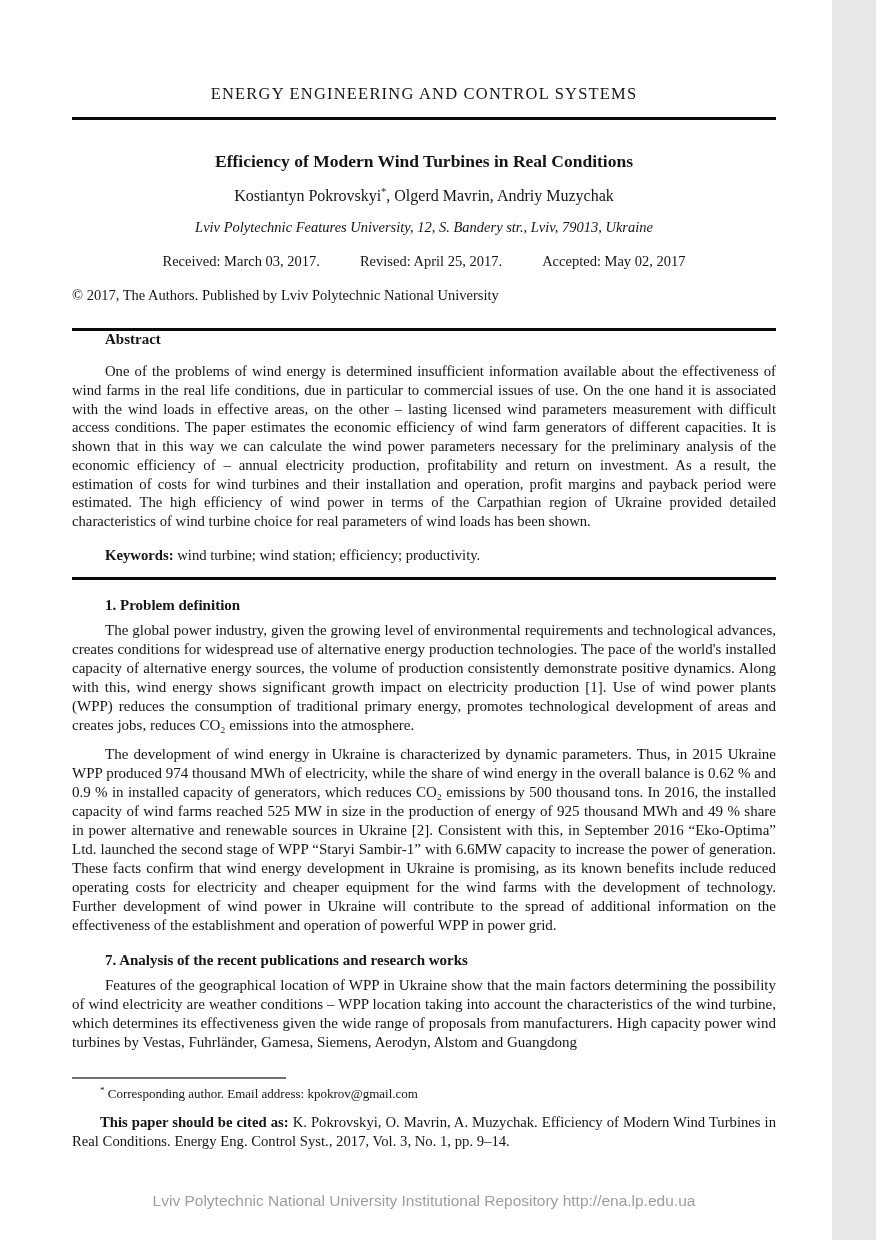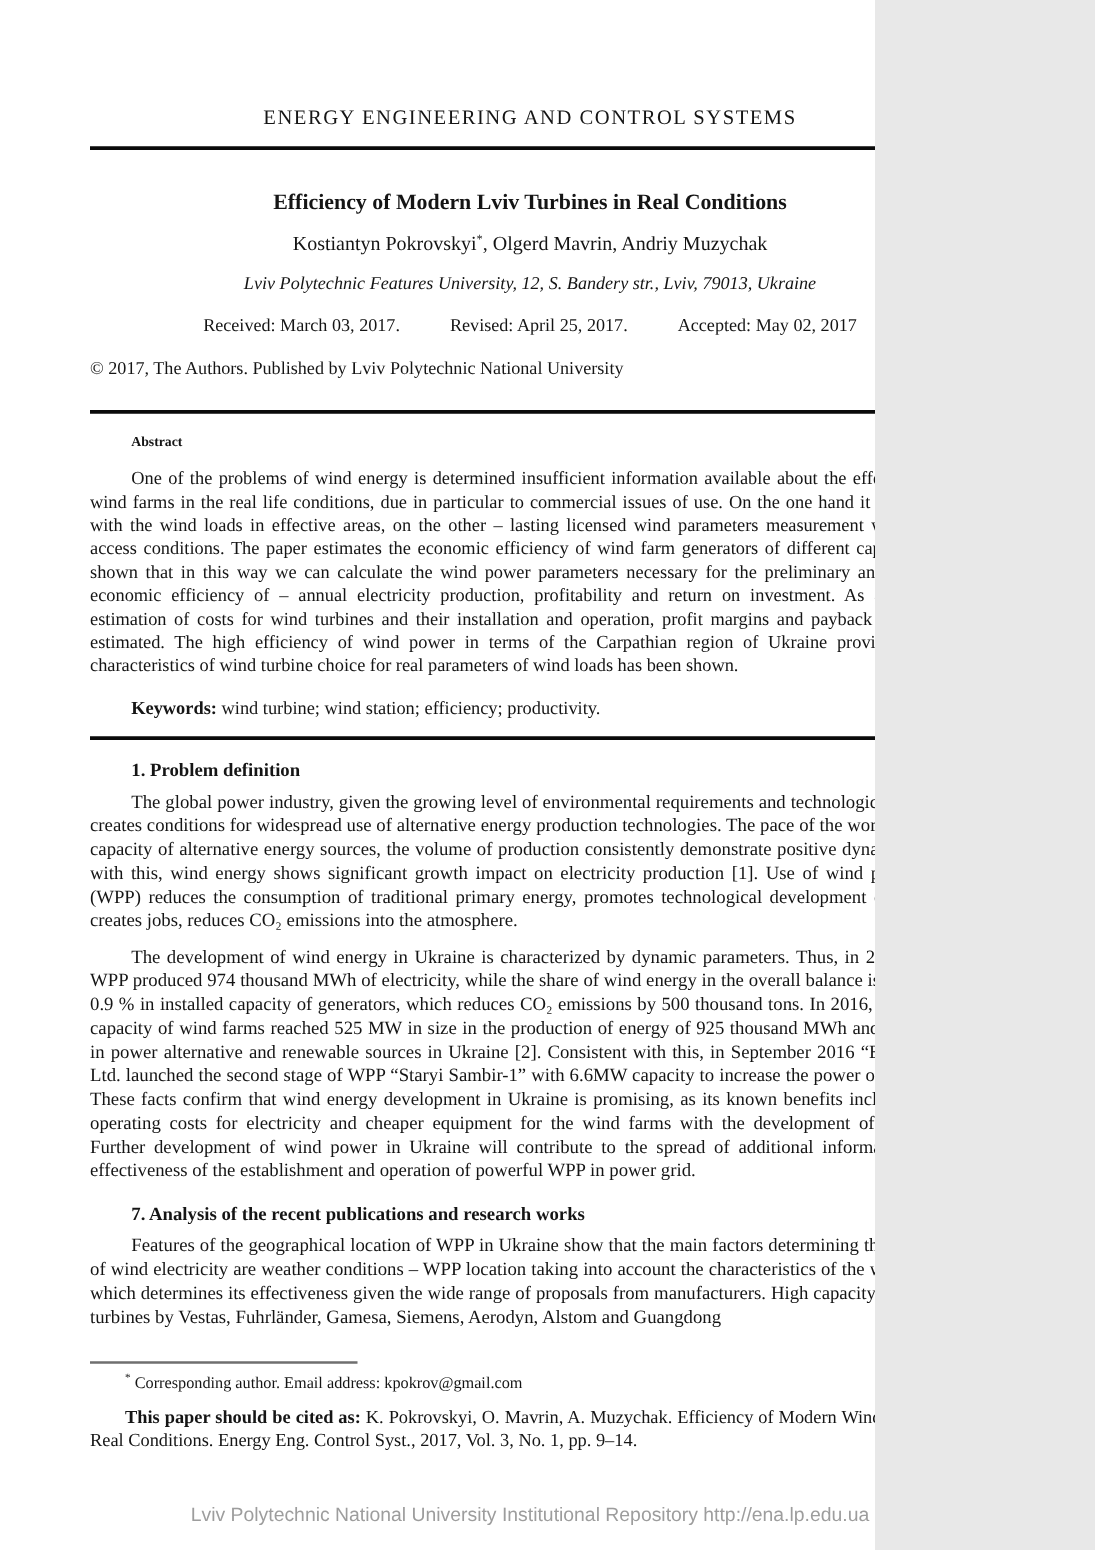--- a/index.html
+++ b/index.html
@@ -1,19 +1,19 @@
 <!DOCTYPE html>
 <html><head>
 <meta charset="utf-8">
 <style>
   * { margin: 0; padding: 0; box-sizing: border-box; }
   html, body { background: #e8e8e8; }
   .page {
     position: relative;
-    width: 700px;
+    width: 832px;
     height: 1240px;
     background: #ffffff;
     font-family: "Liberation Serif", serif;
     color: #151515;
     overflow: hidden;
   }
   .content {
     padding-top: 84px;
     margin-left: 72px;
     width: 704px;
@@ -56,24 +56,23 @@
     text-align: center;
     font-size: 14.5px;
   }
   .dates span + span { margin-left: 40px; }
   .copyright {
     margin-top: 17px;
     font-size: 14.5px;
   }
   .rule-2 { margin-top: 24px; }
   .abstract-heading {
-    margin-top: 17px;
     padding-left: 33px;
     font-weight: bold;
-    font-size: 11px;
+    font-size: 15px;
   }
   .abstract-body {
     margin-top: 14px;
     font-size: 14.7px;
     line-height: 18.7px;
     text-align: justify;
     text-indent: 33px;
   }
   .keywords {
     margin-top: 16px;
@@ -128,21 +127,21 @@
 <body>
 
 <div class="page">
   <div class="content">
 
     <div class="journal-header">ENERGY ENGINEERING AND CONTROL SYSTEMS</div>
 
     <div class="rule"></div>
 
 
-    <div class="article-title">Efficiency of Modern Lviv Turbines in Real Conditions</div>
+    <div class="article-title">Efficiency of Modern Wind Turbines in Real Conditions</div>
 
     <div class="authors"><span>Kostiantyn Pokrovskyi</span><sup>*</sup><span>, Olgerd Mavrin, Andriy Muzychak</span></div>
 
     <div class="affiliation">Lviv Polytechnic Features University, 12, S. Bandery str., Lviv, 79013, Ukraine</div>
 
     <div class="dates">
       <span>Received: March 03, 2017.</span><span>Revised: April 25, 2017.</span><span>Accepted: May 02, 2017</span>
     </div>
 
     <div class="copyright">© 2017, The Authors. Published by Lviv Polytechnic National University</div>

